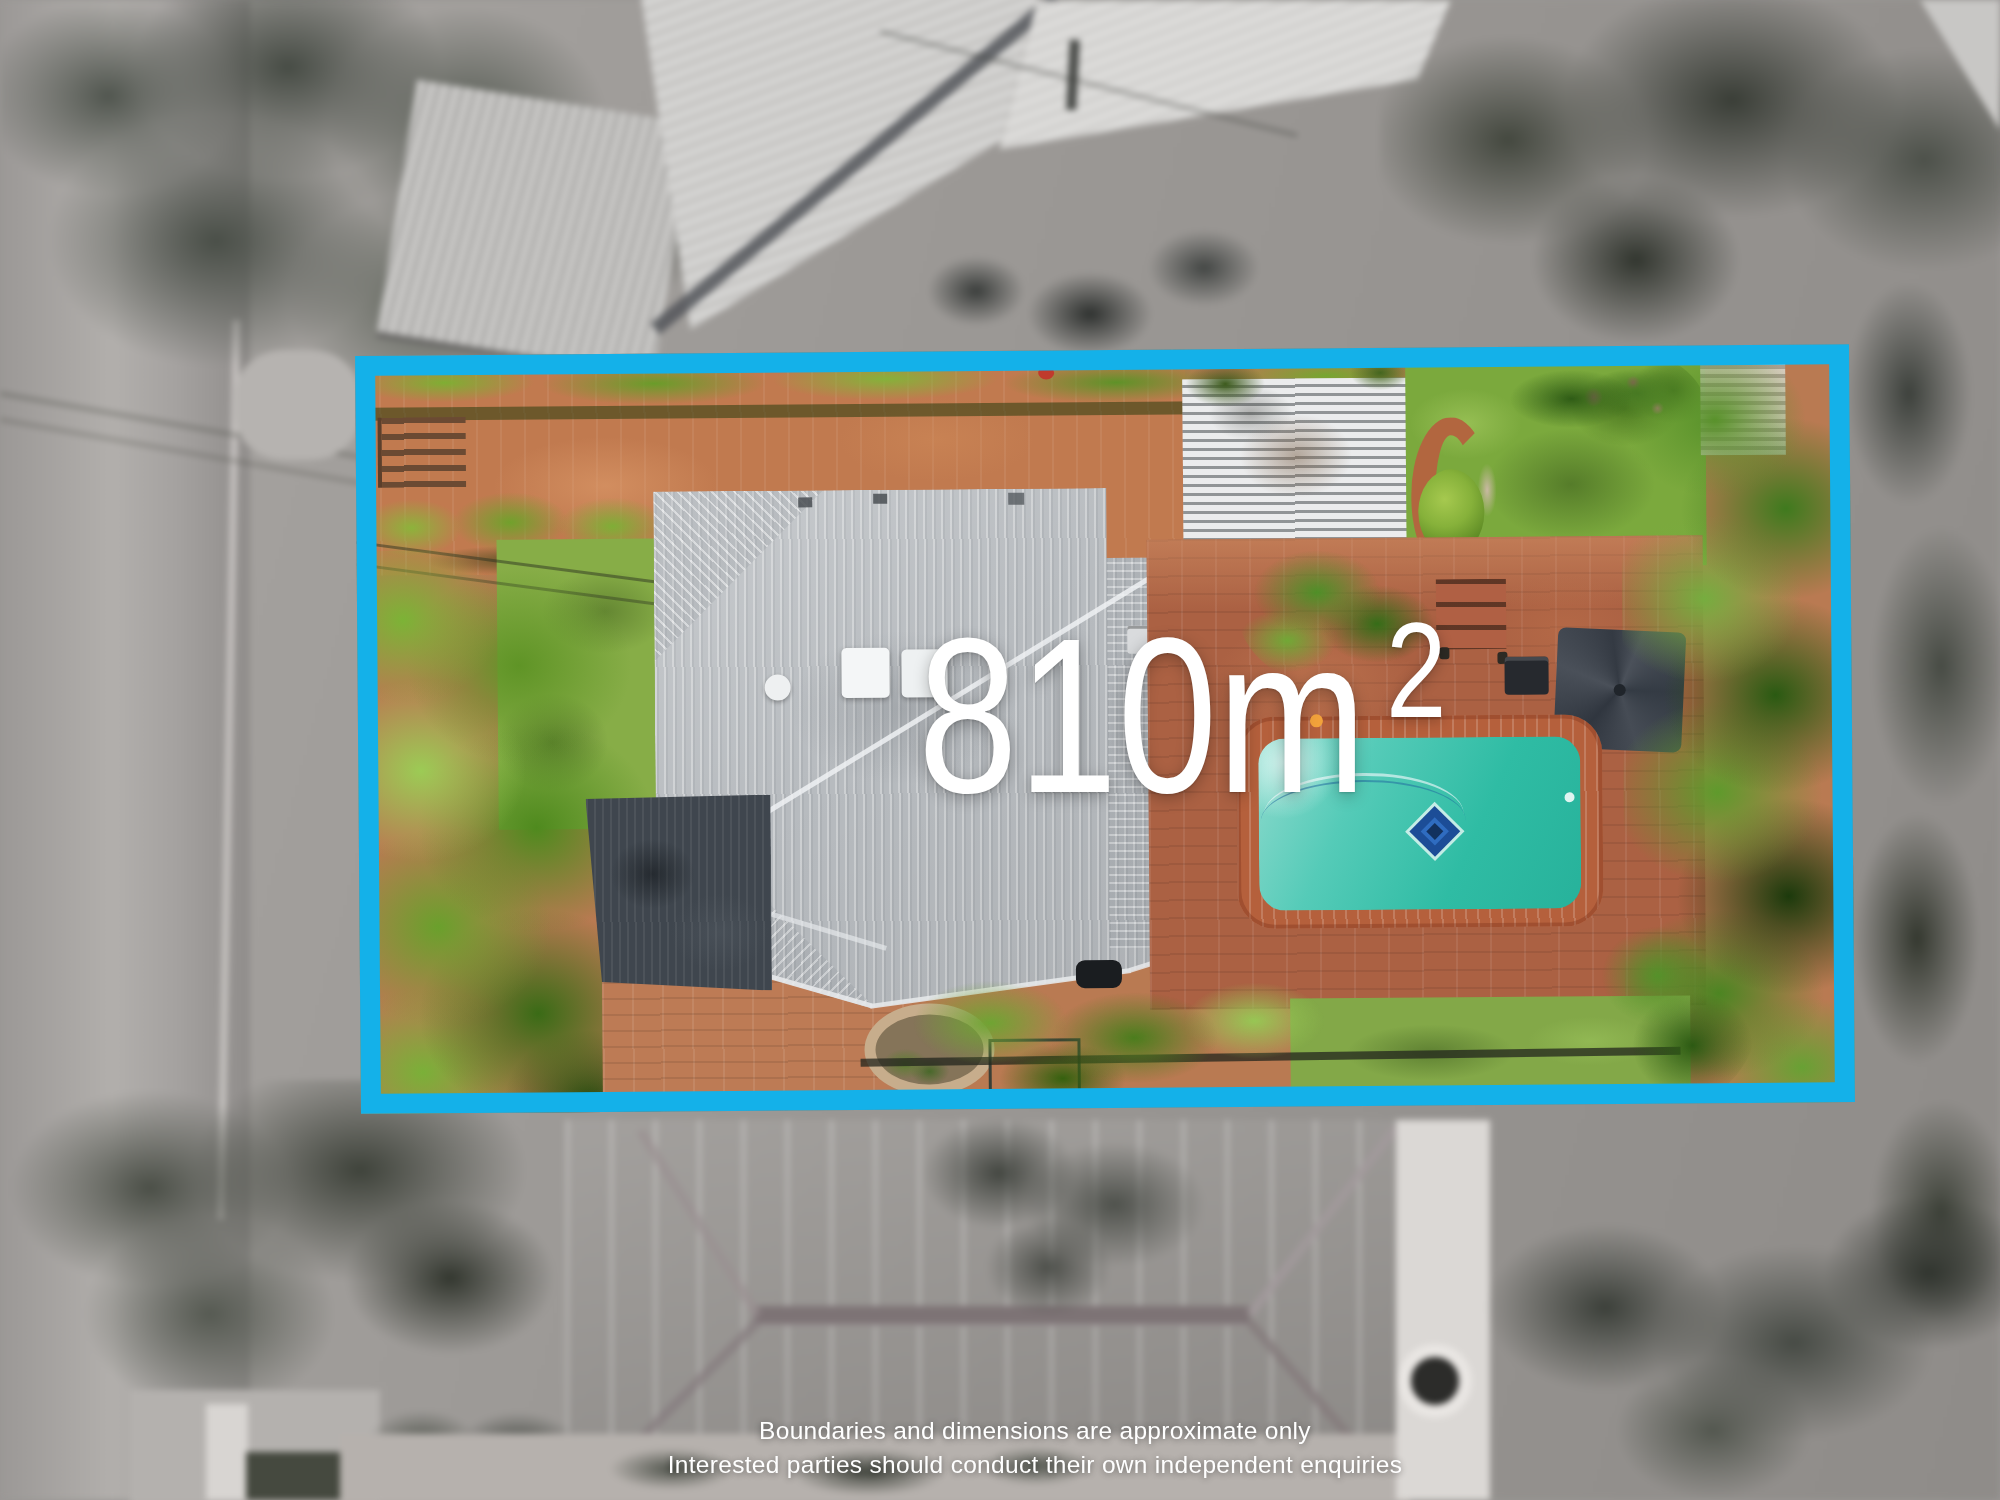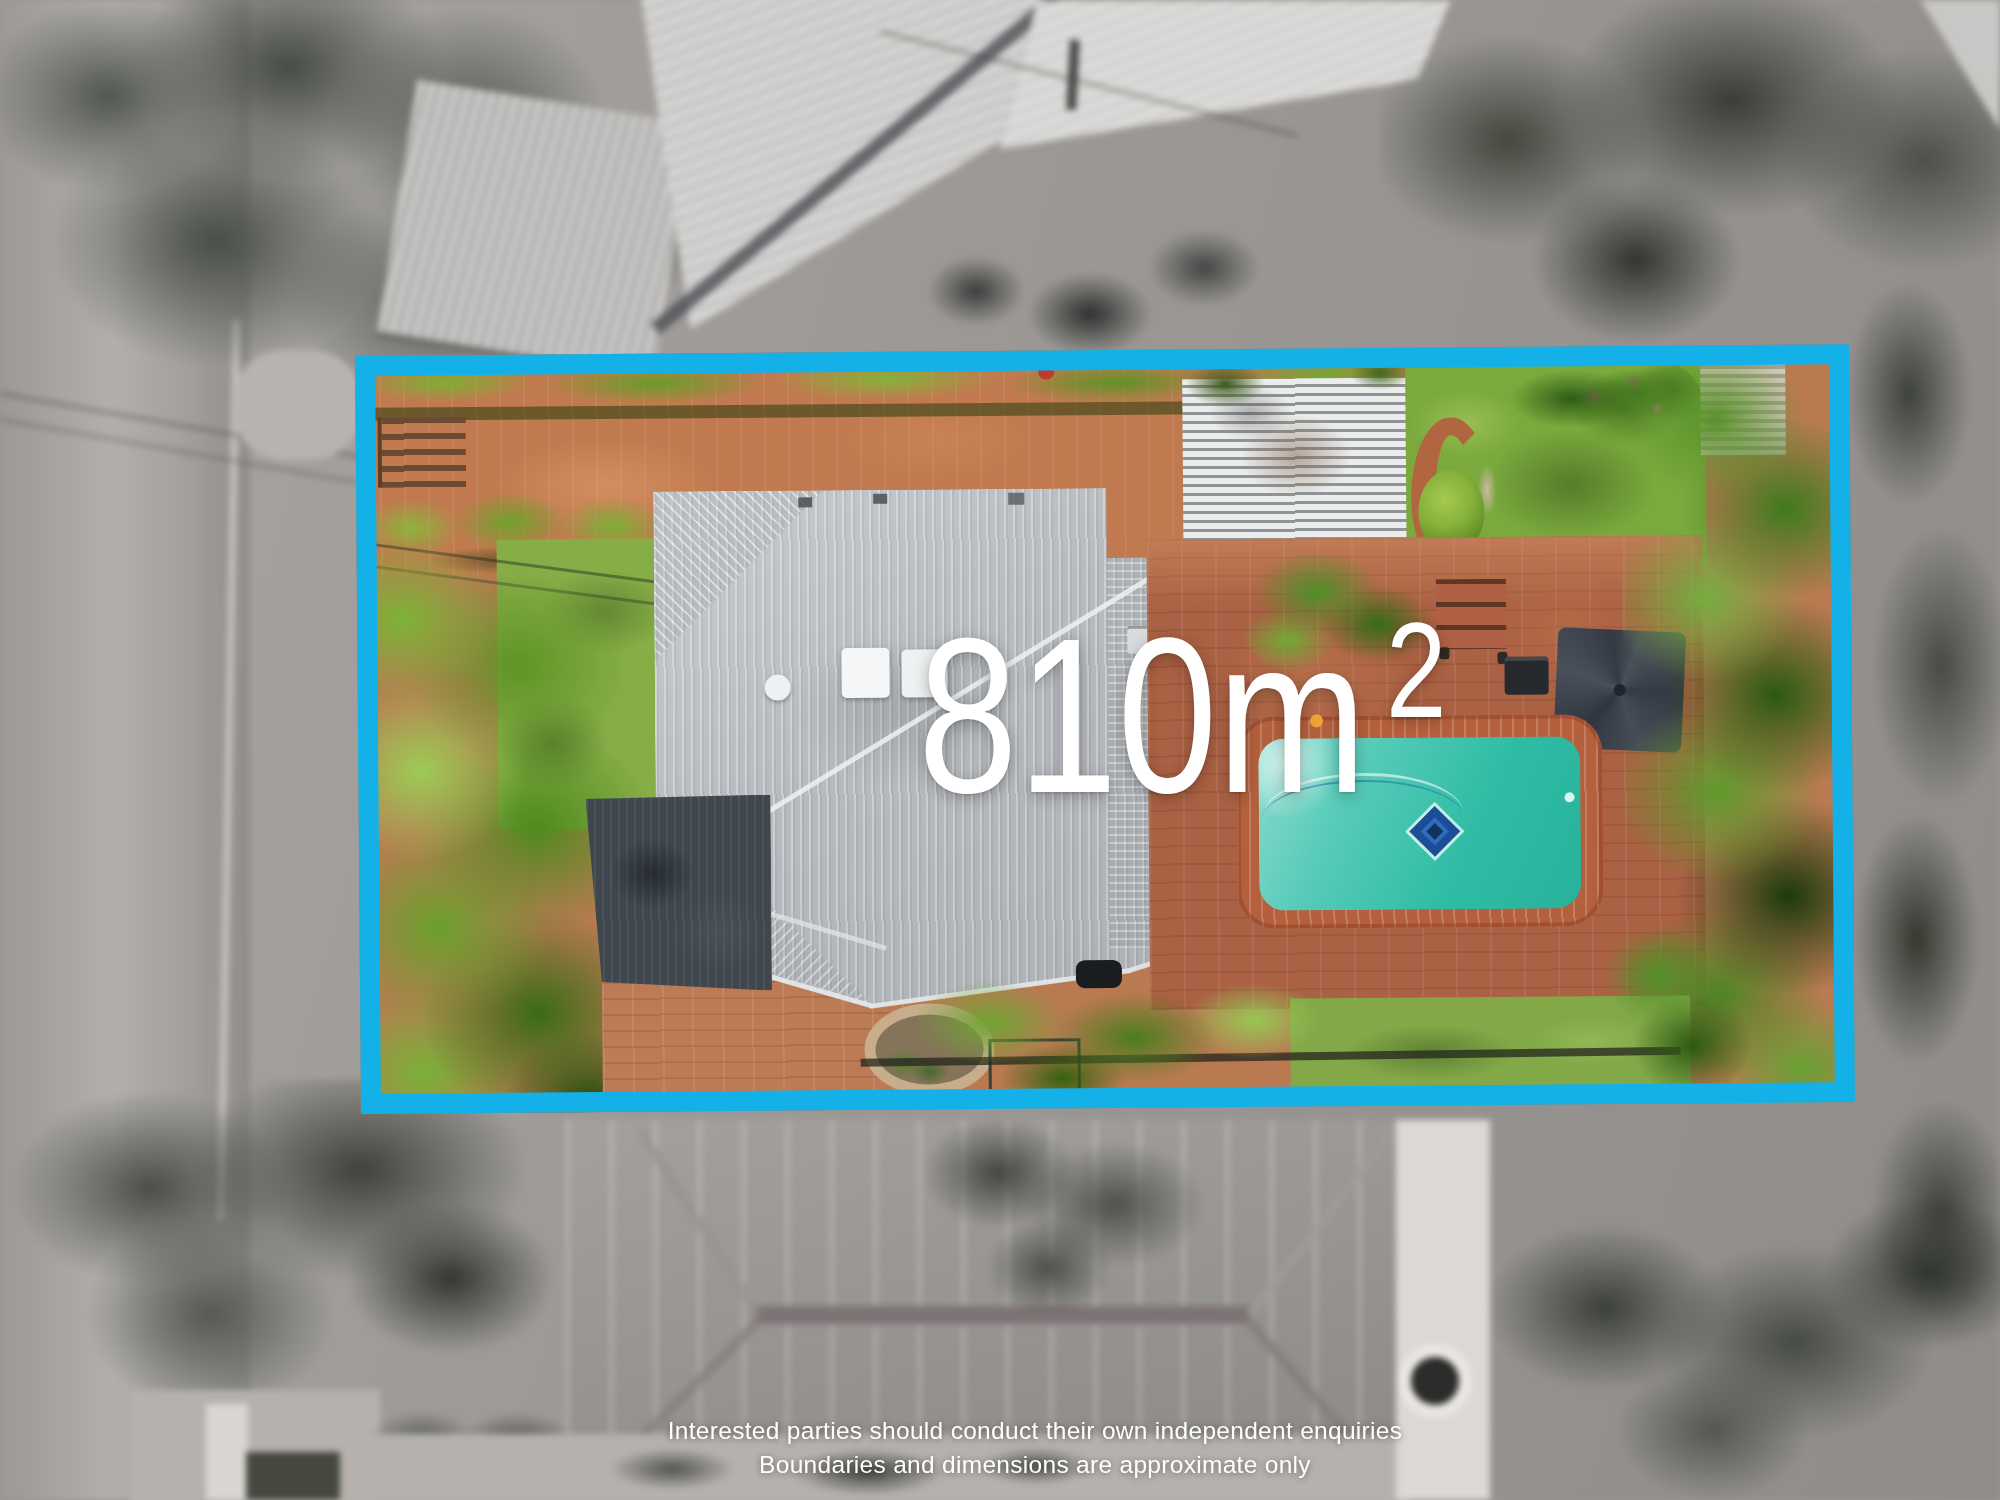--- a/index.html
+++ b/index.html
@@ -298,17 +298,17 @@
       radial-gradient(ellipse 85px 75px at 60% 70%,#2c5a13,rgba(44,90,19,0) 70%);"></div>
   </div>
 
   <div id="boundary"></div>
   </div>
 
   <div id="area-label"><span>810</span><span>m</span></div>
   <div id="area-sup">2</div>
 
   <div id="disclaimer">
+    <div>Boundaries and dimensions are approximate only</div>
     <div>Interested parties should conduct their own independent enquiries</div>
-    <div>Boundaries and dimensions are approximate only</div>
   </div>
 
 </div>
 
 </body></html>

